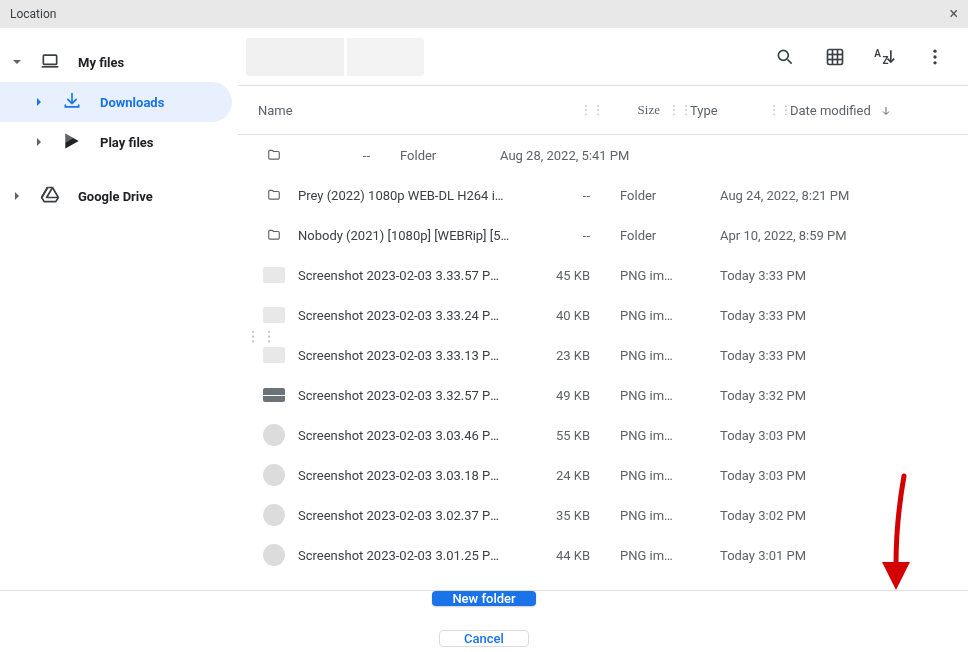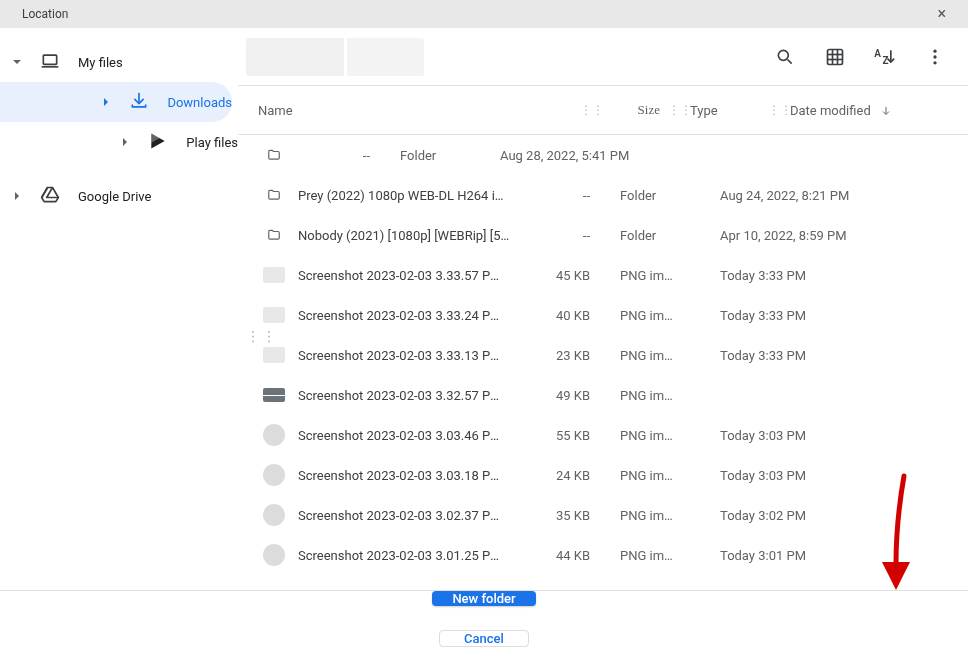--- a/index.html
+++ b/index.html
@@ -1,28 +1,28 @@
 <!DOCTYPE html>
 <html><head>
   <meta charset="utf-8">
   <style>
     * { box-sizing: border-box; margin: 0; padding: 0; }
     body { font-family: Roboto, Arial, sans-serif; font-size: 13px; color: #202124; width: 968px; height: 652px; overflow: hidden; background: #fff; position: relative; }
 
-    .titlebar { height: 28px; background: #e8e8e8; display: flex; align-items: center; padding: 0 22px; justify-content: space-between; color: #3c4043; }
+    .titlebar { height: 28px; background: #e8e8e8; display: flex; align-items: center; padding: 0 10px; justify-content: space-between; color: #3c4043; }
     .titlebar-title { font-size: 12px; }
     .titlebar-close { font-size: 16px; color: #555; cursor: pointer; line-height: 1; }
 
     .main-area { display: flex; height: 562px; }
 
     .sidebar { width: 238px; padding-top: 14px; position: relative; }
-    .sidebar-row { height: 40px; display: flex; align-items: center; padding-left: 12px; gap: 18px; cursor: pointer; font-size: 13px; color: #202124; }
+    .sidebar-row { height: 40px; display: flex; align-items: center; padding-left: 12px; gap: 18px; cursor: pointer; font-size: 13px; color: #202124; font-weight: bold; }
     .sidebar-row .disclosure { width: 10px; height: 10px; color: #5f6368; display:flex; align-items:center; justify-content:center; }
     .sidebar-row svg { flex-shrink: 0; }
-    .sidebar-row.child { padding-left: 48px; justify-content: flex-end; }
+    .sidebar-row.child { padding-left: 34px; }
     .sidebar-row.selected { background: #e8f0fe; border-radius: 0 20px 20px 0; margin-right: 6px; color: #1a73e8; }
     .sidebar-row.selected .row-icon path, .sidebar-row.selected .row-icon polyline, .sidebar-row.selected .row-icon line { stroke: #1a73e8; }
     .sidebar-row.selected .disclosure svg path { fill: #1a73e8; }
     .sidebar-spacer { height: 14px; }
     .sidebar-drag { position: absolute; left: 246px; top: 300px; color: #b0b0b0; font-size: 14px; letter-spacing: 2px; }
 
     .content { flex: 1; display: flex; flex-direction: column; position: relative; }
     .content-header { height: 58px; display: flex; align-items: center; padding-left: 8px; padding-right: 22px; border-bottom: 1px solid #e0e0e0; }
     .breadcrumb-stub { width: 178px; height: 38px; background: linear-gradient(90deg,#f0f0f0 0 55%, #fff 55% 57%, #f3f3f3 57% 100%); border-radius: 3px; }
     .spacer { flex: 1; }
@@ -277,20 +277,21 @@
         <div class="file-row">
           <div class="thumb">
             <div class="png-thumb stack"></div>
           </div>
           <div class="name-cell">Screenshot 2023-02-03 3.32.57 PM.p…</div>
           <div class="gap1"></div>
           <div class="size-cell">49 KB</div>
           <div class="gap1"></div>
           <div class="type-cell">PNG im…</div>
           <div class="gap2"></div>
+          <div class="date-cell">Today 3:32 PM</div>
         </div>
         <div class="file-row">
           <div class="thumb">
             <div class="png-thumb round"></div>
           </div>
           <div class="name-cell">Screenshot 2023-02-03 3.03.46 PM.p…</div>
           <div class="gap1"></div>
           <div class="size-cell">55 KB</div>
           <div class="gap1"></div>
           <div class="type-cell">PNG im…</div>

